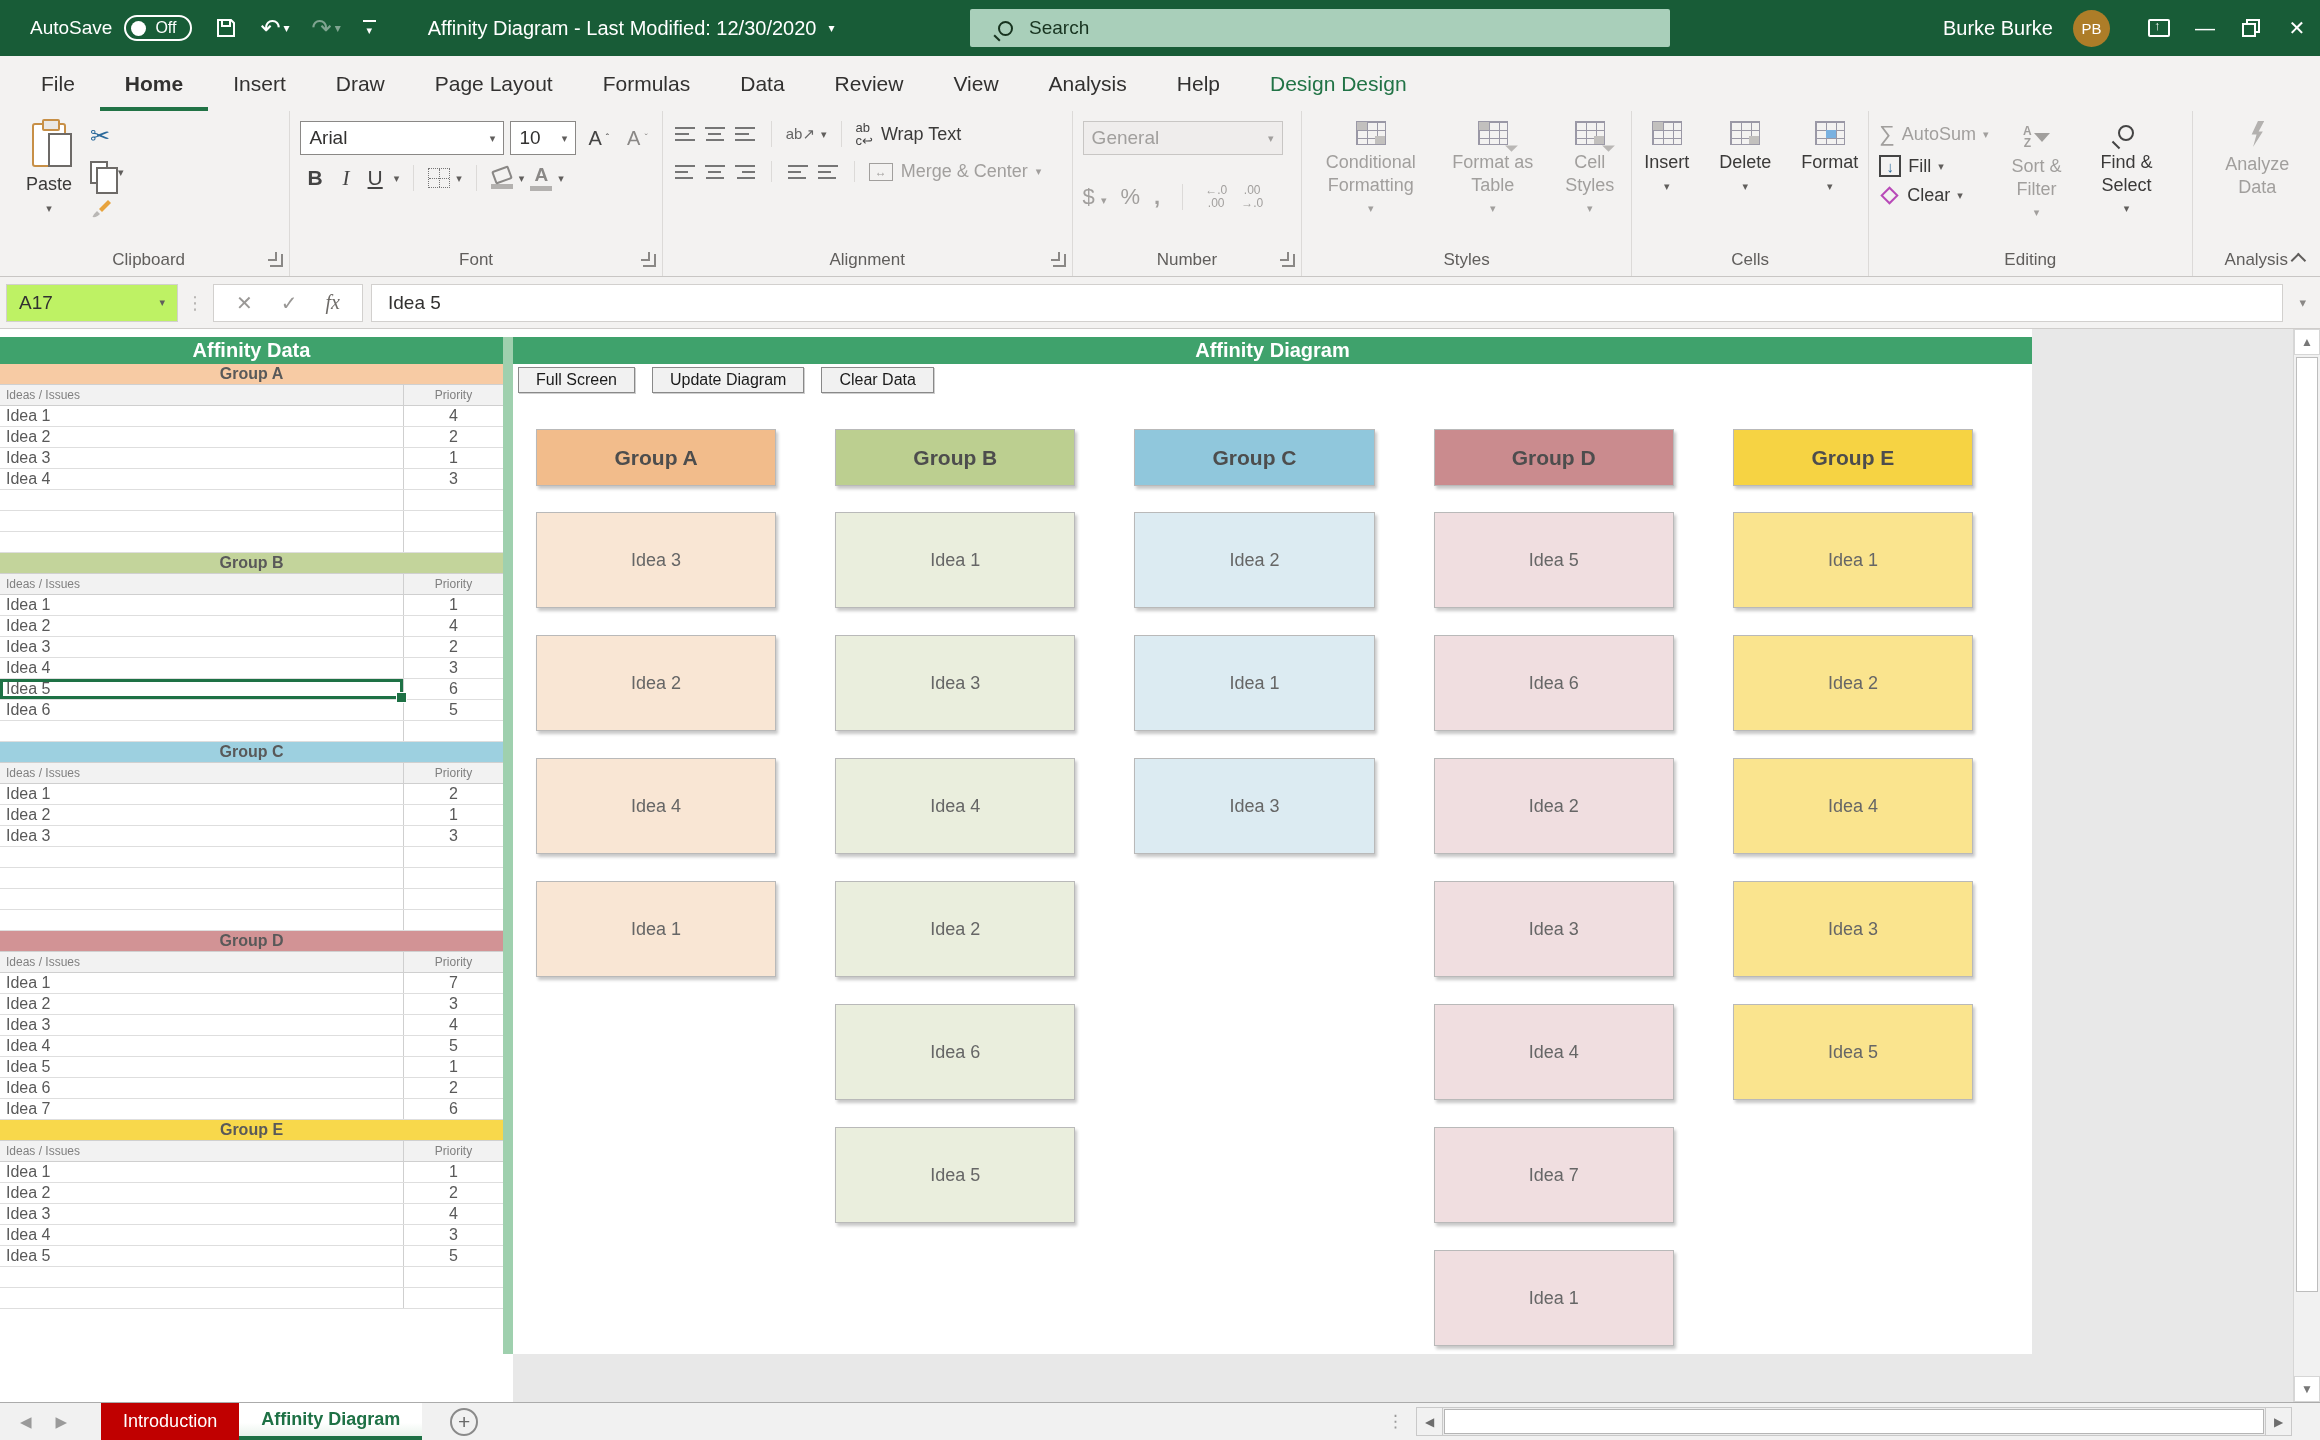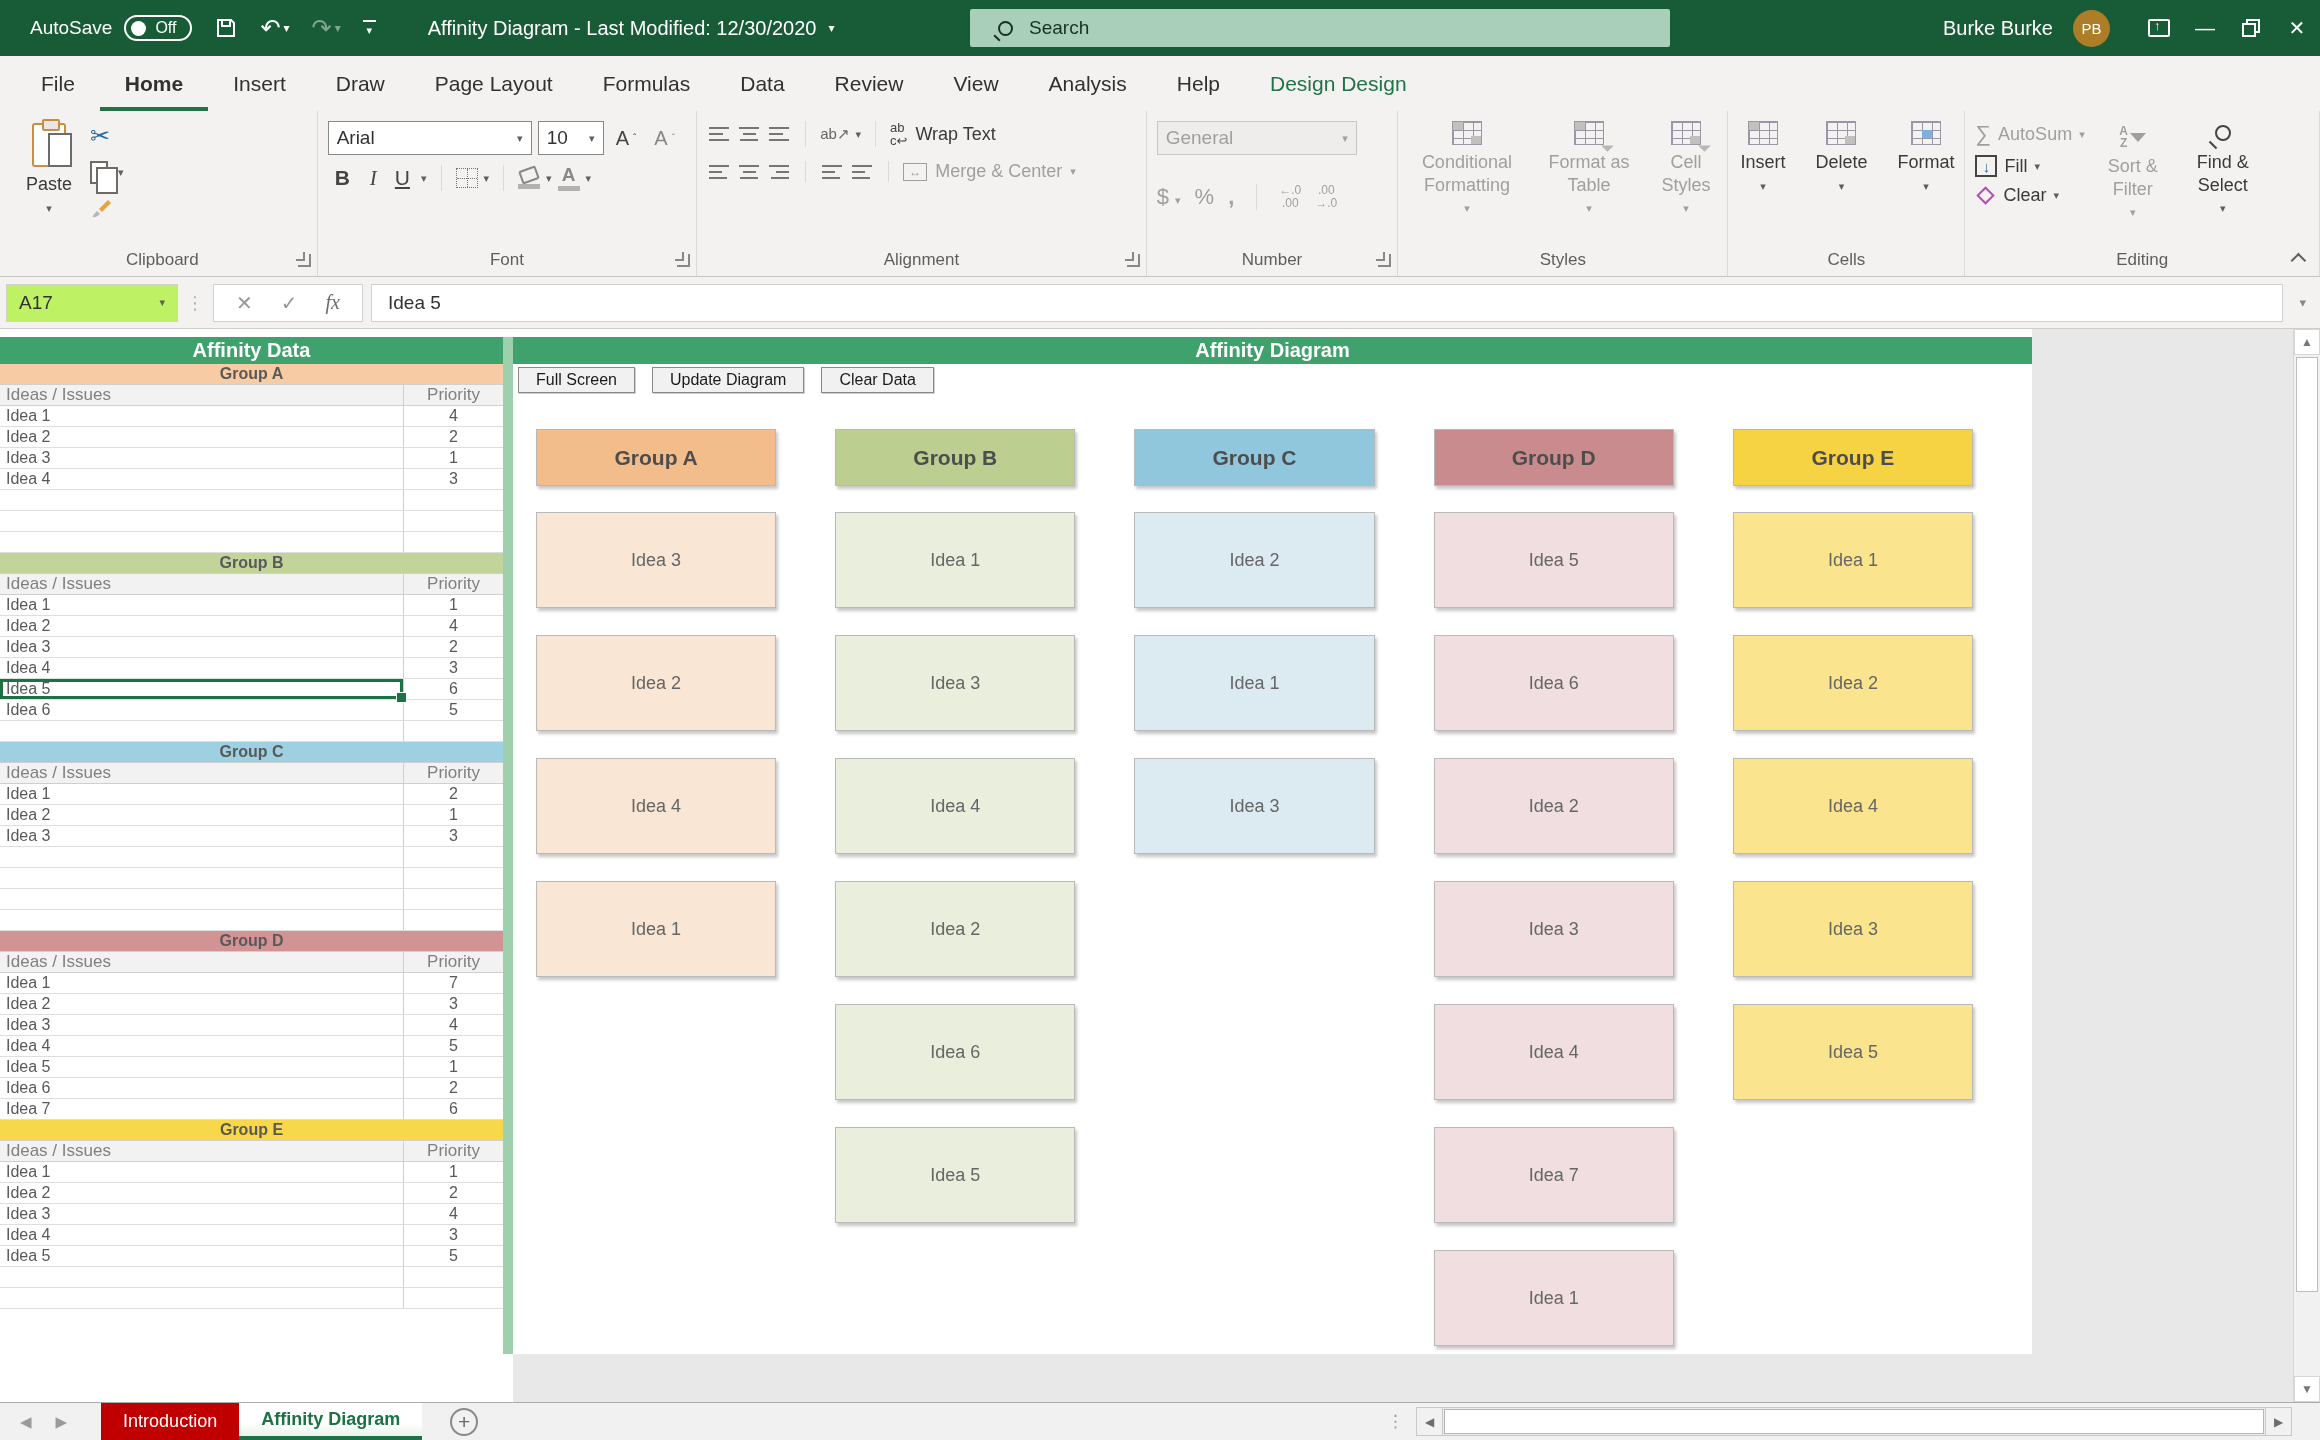--- a/index.html
+++ b/index.html
@@ -151,21 +151,21 @@
   .sheet { position:relative; height:1073px; background:#fff; }
   .rightgray { position:absolute; left:2032px; top:0; right:27px; bottom:0; background:#e8e8e8; }
   .bottomgray { position:absolute; left:513px; top:1025px; width:1519px; height:48px; background:#e8e8e8; }
   .vsep { position:absolute; left:503px; top:8px; width:10px; height:1017px; background:#9fd0ae; }
 
   .datapanel { position:absolute; left:0; top:8px; width:503px; height:1065px; background:#fff; }
   .panel-title { height:27px; background:#3fa26c; color:#fff; font-weight:bold; font-size:20px;
     display:flex; align-items:center; justify-content:center; }
   .dgroup-header { height:21px; display:flex; align-items:center; justify-content:center;
     font-size:16px; font-weight:bold; color:#595959; border-bottom:1px solid #d0d0d0; }
-  .dg-colrow { height:21px; display:flex; background:#f2f2f2; color:#808080; font-size:17px;
+  .dg-colrow { height:21px; display:flex; background:#f2f2f2; color:#808080; font-size:12px;
     border-bottom:1px solid #cfcfcf; }
   .dg-row { height:21px; display:flex; font-size:16px; color:#595959; border-bottom:1px solid #dedede; }
   .c-idea { flex:1; display:flex; align-items:center; padding-left:6px; position:relative; }
   .c-pri { width:100px; border-left:1px solid #cfcfcf; display:flex; align-items:center; justify-content:center; }
   .dg-row.selected .c-idea { box-shadow:inset 0 0 0 3px #1e7145; }
   .dg-row.selected .c-idea::after { content:""; position:absolute; right:-4px; bottom:-4px;
     width:9px; height:9px; background:#1e7145; border:1px solid #fff; z-index:2; }
 
   .diagrampanel { position:absolute; left:513px; top:8px; width:1519px; height:1017px; background:#fff; }
   .dgm-buttons { display:flex; gap:17px; padding:3px 0 0 5px; }
@@ -533,20 +533,31 @@
         <span class="ic-find"></span>
         <span style="width:64px">Find &amp; Select</span>
         <span class="chevsm">▾</span>
       </div>
     </div>
     <div class="rg-label">
         <span>Editing</span>
       </div>
   </div>
 
+  <div class="rgroup" style="width:140px;border-right:none">
+    <div class="rg-body" style="justify-content:center;">
+      <div class="stylebtn gray">
+        <span class="bolt"></span>
+        <span style="width:70px">Analyze Data</span>
+      </div>
+    </div>
+    <div class="rg-label">
+        <span>Analysis</span>
+      </div>
+  </div>
 
   <span class="collapse-chev"></span>
 </div>
 
 <div class="fbar">
   <span class="namebox">
     <span>A17</span>
     <span class="chevsm">▾</span>
   </span>
   <span class="fdots">⋮</span>

